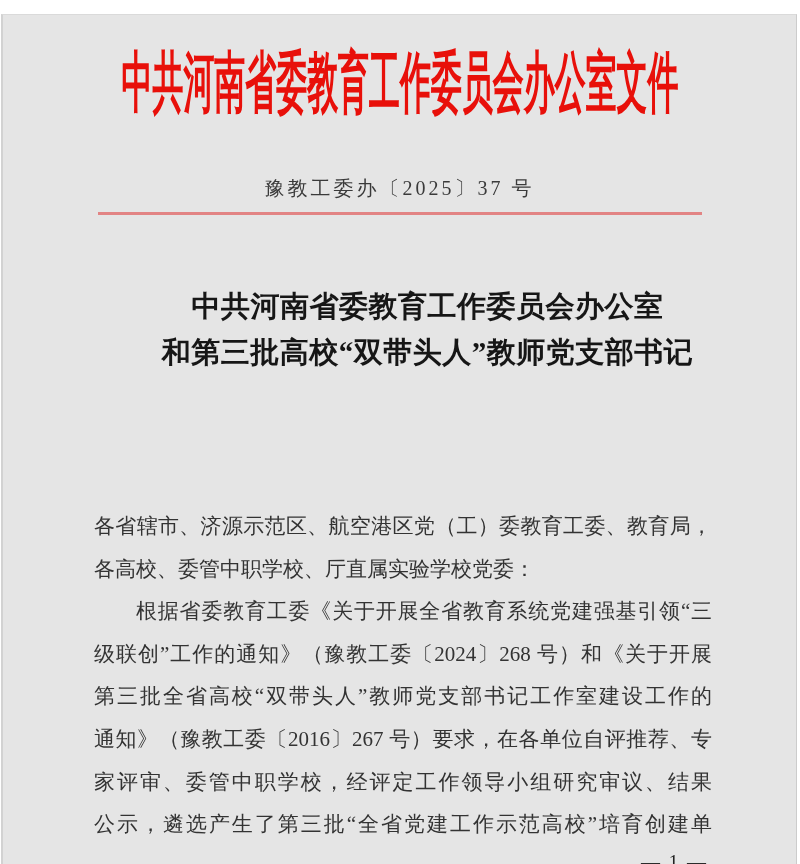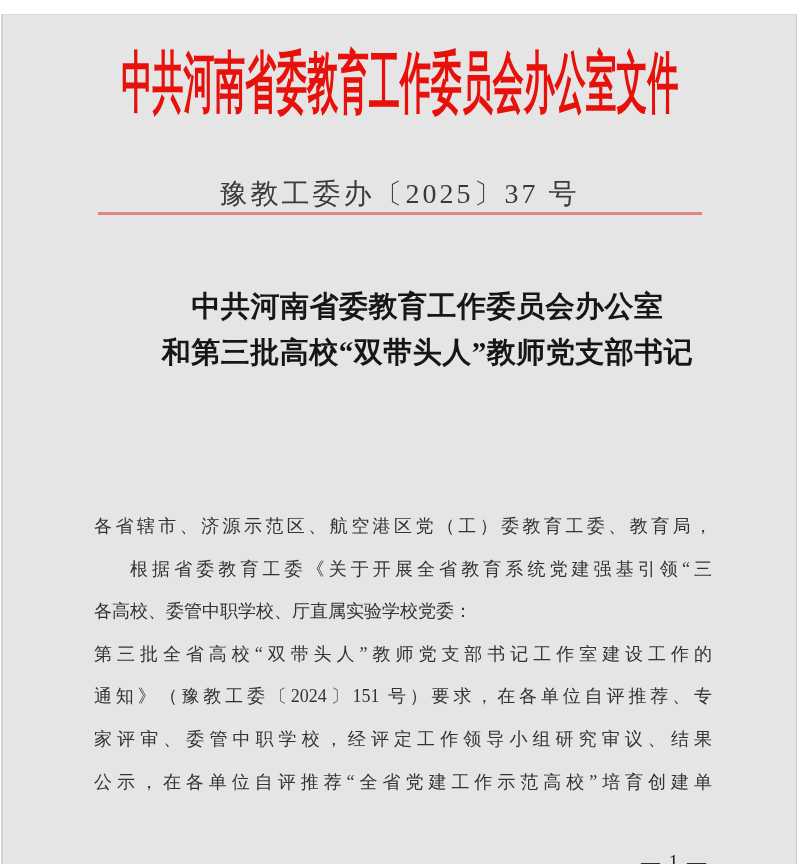--- a/index.html
+++ b/index.html
@@ -33,21 +33,21 @@
     color: #e8100a;
     letter-spacing: 0px;
     transform: scale(0.91, 1.95);
     transform-origin: center top;
     font-family: "Liberation Serif", "DejaVu Serif", serif;
   }
   .doc-number {
     position: absolute;
     top: 160px; left: 0; width: 100%;
     text-align: center;
-    font-size: 28px;
+    font-size: 20px;
     color: #3a3a3a;
     letter-spacing: 3px;
     font-family: "Liberation Serif", "DejaVu Serif", serif;
   }
   .red-rule {
     position: absolute;
     top: 197px; left: 50%;
     transform: translateX(-50%);
     width: 604px; height: 3px;
     background: #e28484;
@@ -60,21 +60,21 @@
     color: #161616;
     font-size: 29px;
     line-height: 45.5px;
     letter-spacing: 0.5px;
     margin-left: 28px;
   }
   .body-text {
     position: absolute;
     top: 490px; left: 91px;
     width: 618px;
-    font-size: 18px;
+    font-size: 21px;
     line-height: 42.6px;
     color: #333333;
     font-family: "Liberation Serif", "DejaVu Serif", serif;
   }
   .body-line {
     width: 100%;
     white-space: nowrap;
   }
   .body-line.fill {
     white-space: normal;
@@ -106,23 +106,24 @@
 
   <div class="red-rule"></div>
 
   <div class="doc-title">
     <div class="title-line">中共河南省委教育工作委员会办公室</div>
     <div class="title-line">和第三批高校“双带头人”教师党支部书记</div>
   </div>
 
   <div class="body-text">
     <div class="body-line fill">各省辖市、济源示范区、航空港区党（工）委教育工委、教育局，</div>
+    <div class="body-line">各高校、委管中职学校、厅直属实验学校党委：</div>
     <div class="body-line fill indent">根据省委教育工委《关于开展全省教育系统党建强基引领“三</div>
-    <div class="body-line">各高校、委管中职学校、厅直属实验学校党委：</div>
+    <div class="body-line fill">级联创”工作的通知》（豫教工委〔2024〕268 号）和《关于开展</div>
     <div class="body-line fill">第三批全省高校“双带头人”教师党支部书记工作室建设工作的</div>
-    <div class="body-line fill">通知》（豫教工委〔2024〕151 号）要求，在各单位自评推荐、专</div>
+    <div class="body-line fill">通知》（豫教工委〔2016〕267 号）要求，在各单位自评推荐、专</div>
     <div class="body-line fill">家评审、委管中职学校，经评定工作领导小组研究审议、结果</div>
-    <div class="body-line fill">公示，在各单位自评推荐“全省党建工作示范高校”培育创建单</div>
+    <div class="body-line fill">公示，遴选产生了第三批“全省党建工作示范高校”培育创建单</div>
   </div>
 
   <div class="page-number">— 1 —</div>
 
 </div>
 
 </body></html>

